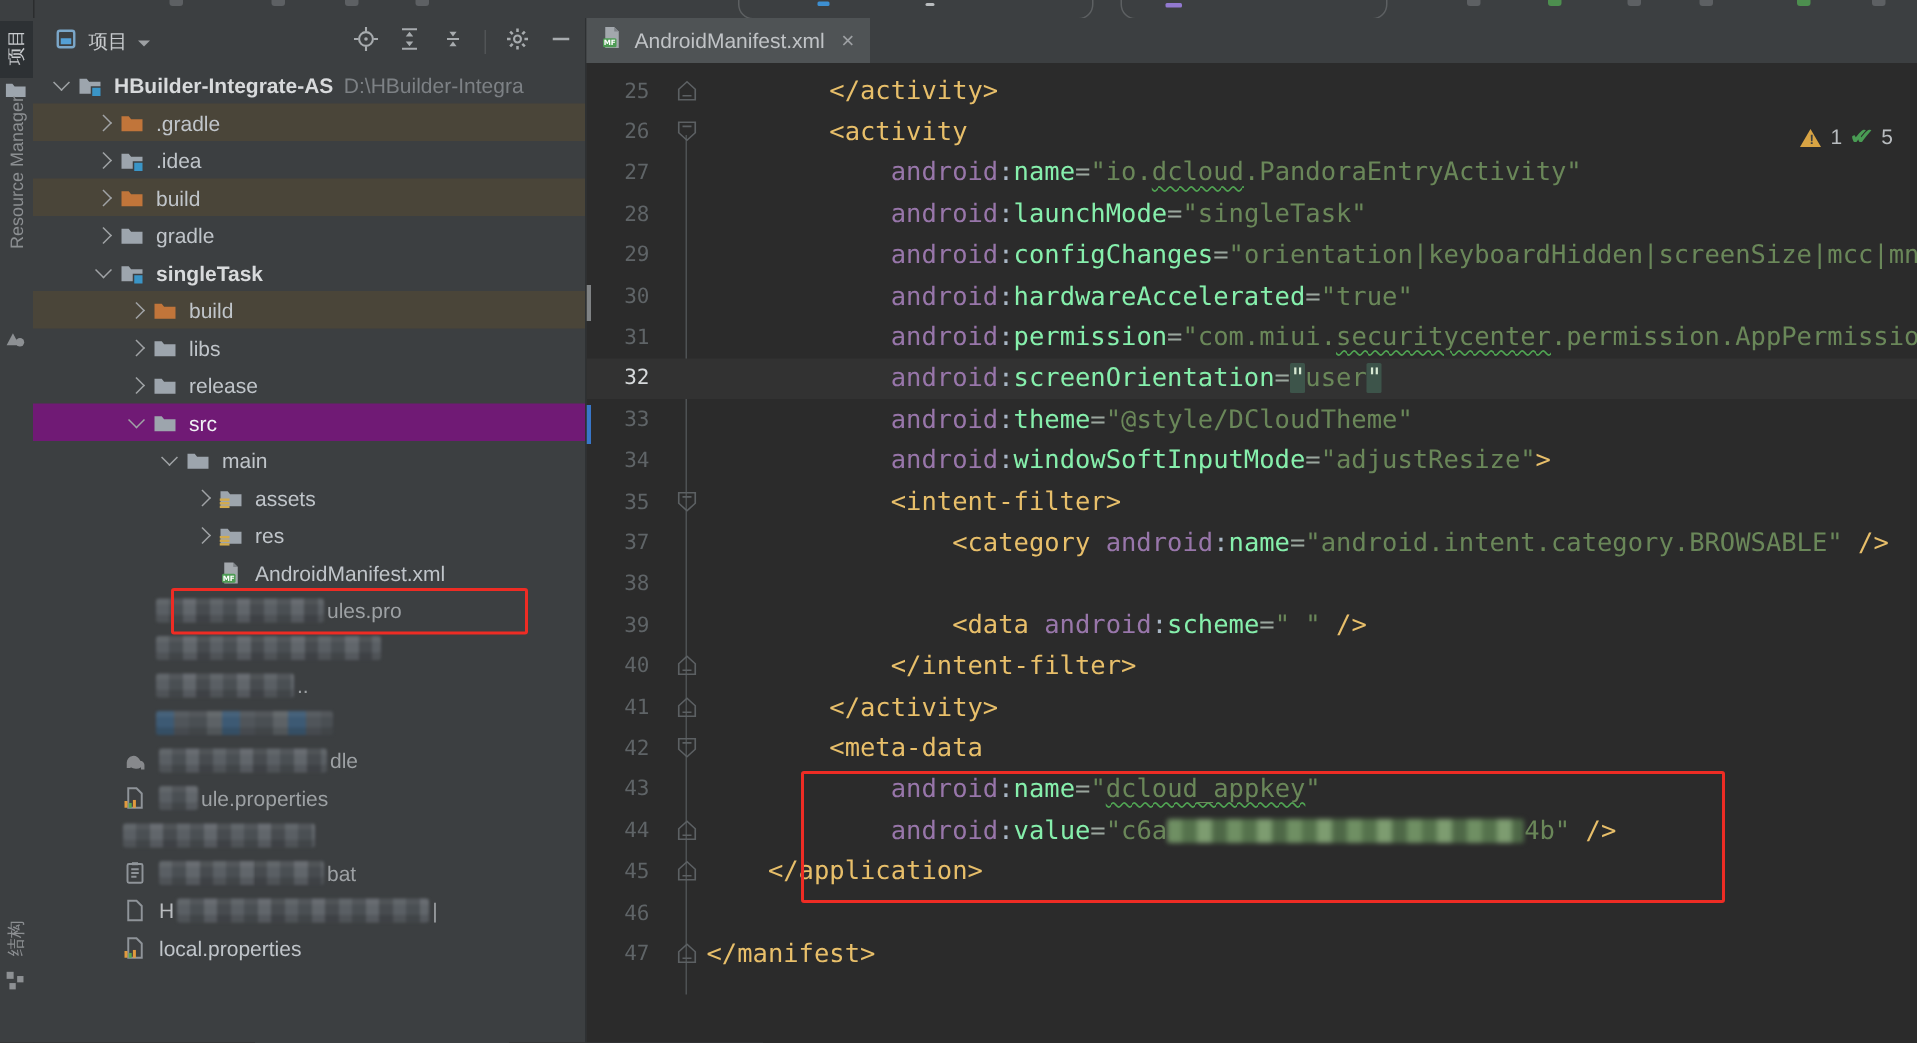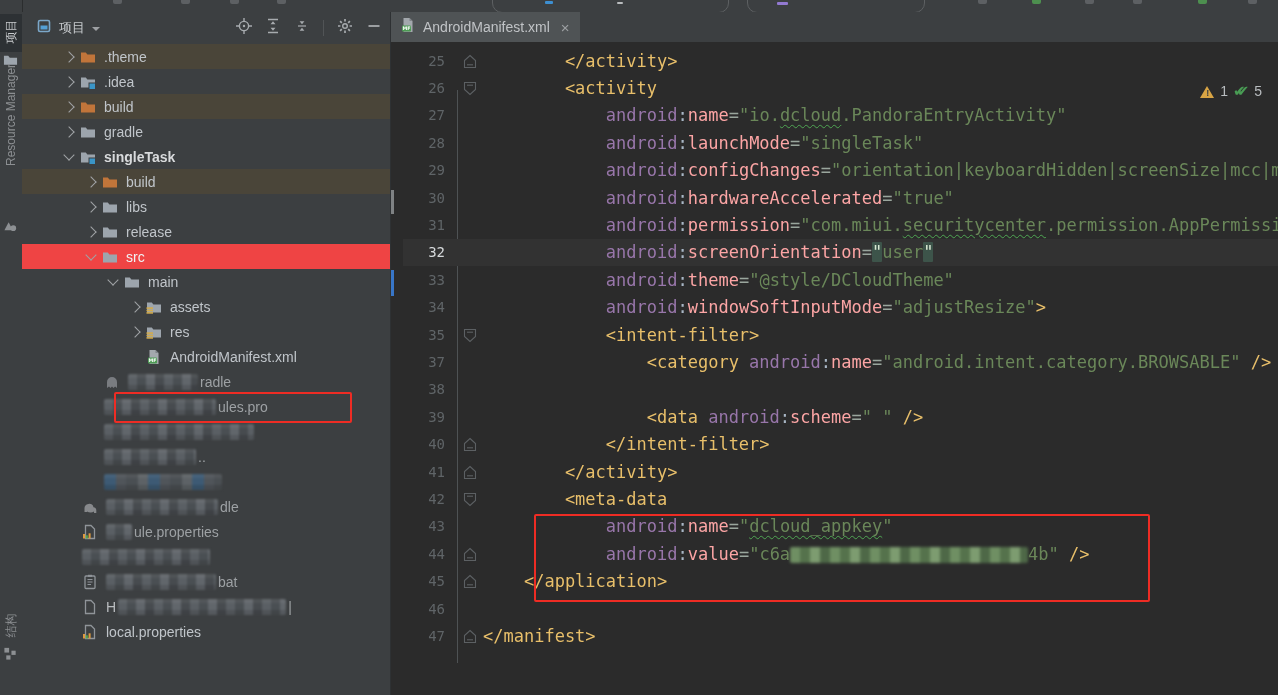--- a/index.html
+++ b/index.html
@@ -21,53 +21,53 @@
   #project-panel{position:absolute;left:22px;top:12px;width:368px;height:683px;background:#3c3f41;overflow:hidden}
   #panel-header{height:32px;display:flex;align-items:center;padding:0 8px 0 14px;gap:7px}
   #panel-title{color:#c7cacd;font-size:13px}
   .caret-down{width:0;height:0;border-left:4px solid transparent;border-right:4px solid transparent;border-top:4.5px solid #9da0a3;margin-top:2px}
   #header-icons{margin-left:auto;display:flex;align-items:center;gap:13px}
   .hdr-sep{width:1px;height:16px;background:#515456}
   #tree{position:absolute;left:0;top:32px;right:0;bottom:0}
   .trow{position:relative;height:25px;display:flex;align-items:center;white-space:nowrap;overflow:hidden;
         color:#c0c5ca;font-size:14px;cursor:default}
   .trow.excl{background:#4a4539}
-  .trow.sel{background:#ef4444;color:#eceeef}
+  .trow.sel{background:#701a75;color:#eceeef}
   .trow .lbl.b{font-weight:bold;color:#d8dadc}
   .trow.sel .lbl{color:#f0f2f4}
   .chevslot{width:20px;flex:none;display:flex;align-items:center;justify-content:center}
   .chev{width:7px;height:7px;border-right:1.5px solid #a0a3a6;border-bottom:1.5px solid #a0a3a6;transform:rotate(-45deg);margin-right:2px}
   .chev.open{transform:rotate(45deg);margin-top:-3px}
   .ticon{width:18px;flex:none;display:flex;align-items:center;margin-right:6px}
   .tpath{color:#7d8185;margin-left:7px}
   .pix{height:16px;border-radius:2px;filter:blur(1.2px);flex:none;
        background:repeating-linear-gradient(90deg,#5a5f64 0 9px,#4a4f53 9px 18px,#61666b 18px 27px,#474b4f 27px 36px);
        box-shadow:inset 0 4px 0 rgba(255,255,255,.05), inset 0 -5px 0 rgba(0,0,0,.12)}
   .pix.blue{background:repeating-linear-gradient(90deg,#3d5a74 0 12px,#50555a 12px 22px,#4a4f53 22px 34px,#5d6266 34px 44px)}
   .frag{color:#9da1a4;margin-left:2px}
   .pre{color:#b9bcbf;margin-right:2px}
   
   #editor{position:absolute;left:390px;top:12px;right:0;bottom:0;background:#3c3f41;border-left:1px solid #2e3133}
   #tabbar{height:30px;display:flex;align-items:flex-end;background:#3c3f41;border-bottom:1px solid #2f3133}
   #tab-active{height:30px;background:#4f5355;display:flex;align-items:center;padding:0 10px 0 9px;gap:7px}
   #tab-title{color:#c0c3c6;font-size:14px}
   #tab-close{color:#9da0a3;font-size:15px;line-height:1;margin-left:4px;cursor:pointer}
   #code-area{position:absolute;left:0;top:30px;right:0;bottom:0;background:#2b2b2b;overflow:hidden}
-  #lines{position:absolute;left:12px;top:5px;right:0}
+  #lines{position:absolute;left:0;top:5px;right:0}
   .code-line{display:flex;align-items:center;height:27.4px;white-space:pre;
              font-family:"DejaVu Sans Mono",monospace;font-size:17px;color:#a9b7c6}
   .code-line.current{background:#323232}
   .ln{width:42px;flex:none;text-align:right;color:#5f6467;font-size:14px;font-family:"DejaVu Sans Mono",monospace}
   .current .ln{color:#d6d9db}
   .foldslot{width:14px;height:16px;margin-left:18px;flex:none}
   .ctext{margin-left:6px}
   .sg-t{color:#e8bf6a}
   .sg-n{color:#9876aa}
   .sg-p{color:#a9b7c6}
-  .sg-a{color:#fca5a5}
+  .sg-a{color:#86efac}
   .sg-e{color:#9aa69d}
   .sg-s{color:#6a8759}
   .sg-w{color:#6a8759;text-decoration:underline;text-decoration-style:wavy;text-decoration-color:#50a653;text-decoration-thickness:1px;text-underline-offset:3px}
   .sg-q{color:#d8e9d3;background:#3d544a;border-radius:1px}
   .bgreen{display:inline-block;vertical-align:-3px;height:16px;border-radius:2px;filter:blur(1.8px);
           background:repeating-linear-gradient(90deg,#6f8f63 0 10px,#55724c 10px 20px,#7d9c70 20px 30px,#4e6847 30px 40px)}
   #fold-line{position:absolute;left:66px;top:48px;width:1px;height:573px;background:#4e5254}
   .edge-mark{position:absolute;left:0;width:2.5px}
   
   .redbox{position:absolute;border:2.5px solid #ee2c24;border-radius:2px;pointer-events:none;z-index:40}
@@ -166,30 +166,46 @@
           </svg>
       </span>
       <span>
         <svg width="16" height="16" viewBox="0 0 16 16">
             <path stroke="#a7abae" stroke-width="1.8" d="M2.5 8h11"></path>
           </svg>
       </span>
     </span>
   </div>
   <div id="tree">
+      <div class="trow" style="padding-left: 10px;">
+        <span class="chevslot">
+          <span class="chev open"></span>
+        </span>
+        <span class="ticon">
+          <svg width="16" height="16" viewBox="0 0 16 16">
+            <path fill="#9da5ad" d="M1 3.5h4.8l1.6 2H15v8H1z"></path>
+          </svg>
+          <svg width="16" height="16" viewBox="0 0 16 16" style="margin-left:-16px">
+            <rect x="8.5" y="8.5" width="7" height="7" fill="#3c3f41"></rect>
+            <rect x="9.5" y="9.5" width="5.5" height="5.5" fill="#3a95c7"></rect>
+          </svg>
+        </span>
+        <span class="lbl b">HBuilder-Integrate-AS</span>
+        <span class="tpath">D:\HBuilder-Integra</span>
+      </div>
       <div class="trow excl" style="padding-left: 38px;">
         <span class="chevslot">
           <span class="chev"></span>
         </span>
         <span class="ticon">
           <svg width="16" height="16" viewBox="0 0 16 16">
             <path fill="#c1753a" d="M1 3.5h4.8l1.6 2H15v8H1z"></path>
           </svg>
         </span>
-        <span class="lbl">.theme</span>
+        <span class="lbl">.gradle</span>
       </div>
       <div class="trow" style="padding-left: 38px;">
         <span class="chevslot">
           <span class="chev"></span>
         </span>
         <span class="ticon">
           <svg width="16" height="16" viewBox="0 0 16 16">
             <path fill="#9da5ad" d="M1 3.5h4.8l1.6 2H15v8H1z"></path>
           </svg>
           <svg width="16" height="16" viewBox="0 0 16 16" style="margin-left:-16px">
@@ -323,29 +339,20 @@
         <span class="chevslot"></span>
         <span class="ticon">
           <svg width="16" height="16" viewBox="0 0 16 16">
             <path fill="#a3a8ad" d="M3.5 1h6l3 3v11h-9z"></path>
             <path fill="#7e8287" d="M9.5 1v3h3z"></path>
             <rect x="2" y="8.5" width="9" height="6" rx="1" fill="#4d9b54"></rect>
             <text x="6.5" y="13.2" font-size="4.8" font-weight="bold" fill="#ffffff" text-anchor="middle" font-family="DejaVu Sans, sans-serif">MF</text>
           </svg>
         </span>
         <span class="lbl">AndroidManifest.xml</span>
-      </div>
-      <div class="trow" style="padding-left: 82px;">
-        <span class="ticon">
-          <svg width="16" height="16" viewBox="0 0 16 16">
-            <path fill="#797c80" d="M3 14V8a5 5 0 0 1 10 0v6l-1.9-1.4-1.6 1.4-1.5-1.4L6.5 14 5 12.6z"></path>
-          </svg>
-        </span>
-        <div class="pix" style="width: 70px;"></div>
-        <span class="frag">radle</span>
       </div>
       <div class="trow" style="padding-left: 82px;">
         <div class="pix" style="width: 112px;"></div>
         <span class="frag">ules.pro</span>
       </div>
       <div class="trow" style="padding-left: 82px;">
         <div class="pix" style="width: 150px;"></div>
       </div>
       <div class="trow" style="padding-left: 82px;">
         <div class="pix" style="width: 92px;"></div>

